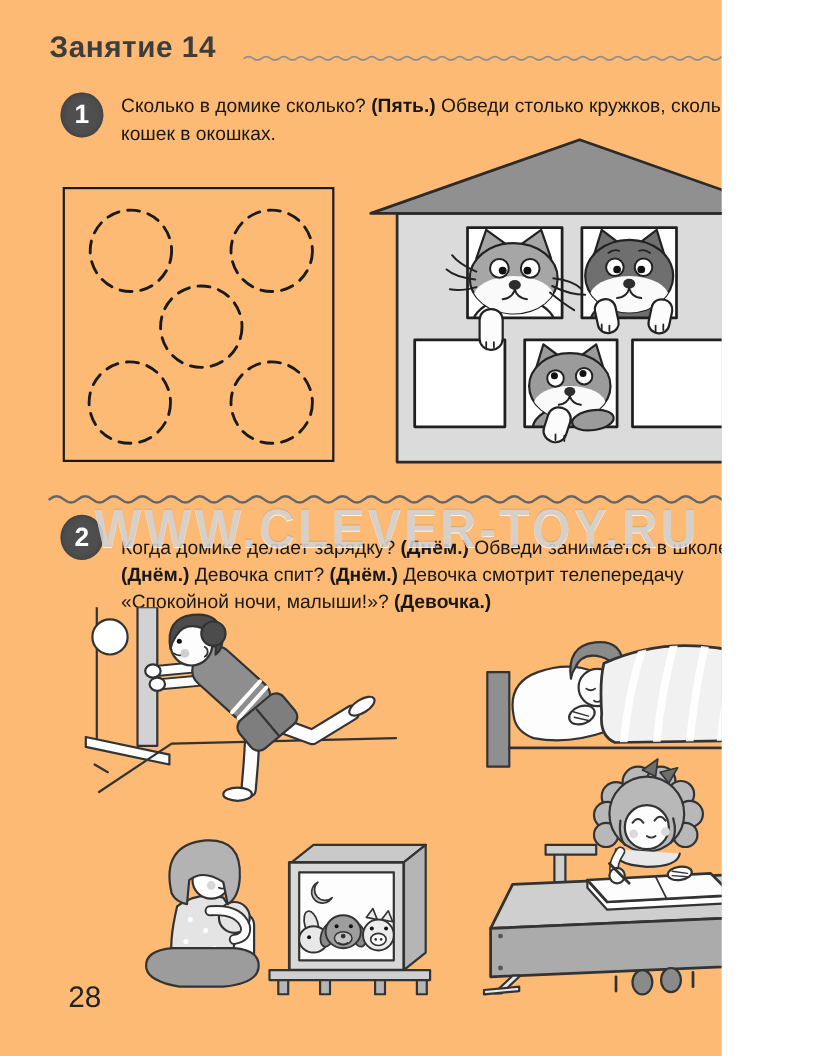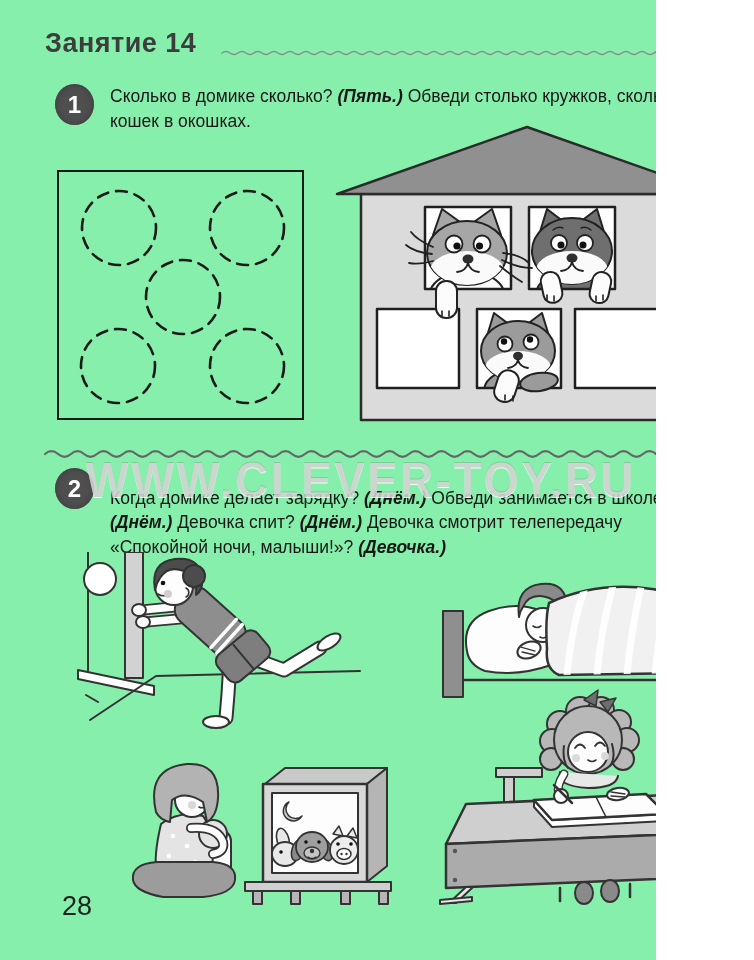--- a/index.html
+++ b/index.html
@@ -1,25 +1,25 @@
 <!DOCTYPE html>
 <html><head>
 <meta charset="utf-8">
 <style>
   html,body{margin:0;padding:0;background:#fff;}
-  .page{position:relative;width:656px;height:960px;background:#86efac;overflow:hidden;
+  .page{position:relative;width:656px;height:960px;background:#fdba74;overflow:hidden;
         font-family:"Liberation Sans","DejaVu Sans",sans-serif;color:#1c1c1c;}
   .abs{position:absolute;}
   .page-title{left:45px;top:28px;font-size:27px;font-weight:800;color:#3d3d3d;letter-spacing:.5px;}
   .wave-svg{position:absolute;overflow:visible;}
   .badge{width:39px;height:41px;border-radius:50%;background:#4f4f4f;color:#fff;
          display:flex;align-items:center;justify-content:center;
          font-size:24px;font-weight:800;box-shadow:inset 0 0 6px #3a3a3a;}
   .task-text{left:110px;width:600px;font-size:17.5px;line-height:1.42;font-weight:500;color:#171717;}
-  .ans{font-style:italic;font-weight:600;}
+  .ans{font-weight:600;}
   .circles-box{left:57px;top:170px;width:247px;height:250px;border:2px solid #1a1a1a;box-sizing:border-box;}
   .watermark{left:86px;top:451px;font-size:45px;font-weight:800;letter-spacing:3px;white-space:nowrap;
              color:rgba(110,110,110,0.28);text-shadow:0 1px 0 rgba(255,255,255,.85);
              transform:scaleY(1.12);transform-origin:top left;z-index:5;}
   .page-number{left:48px;top:891px;font-size:27px;font-weight:500;color:#222;margin-left:14px;}
   svg *{stroke-linecap:round;stroke-linejoin:round;}
 </style>
 </head>
 <body>
 

